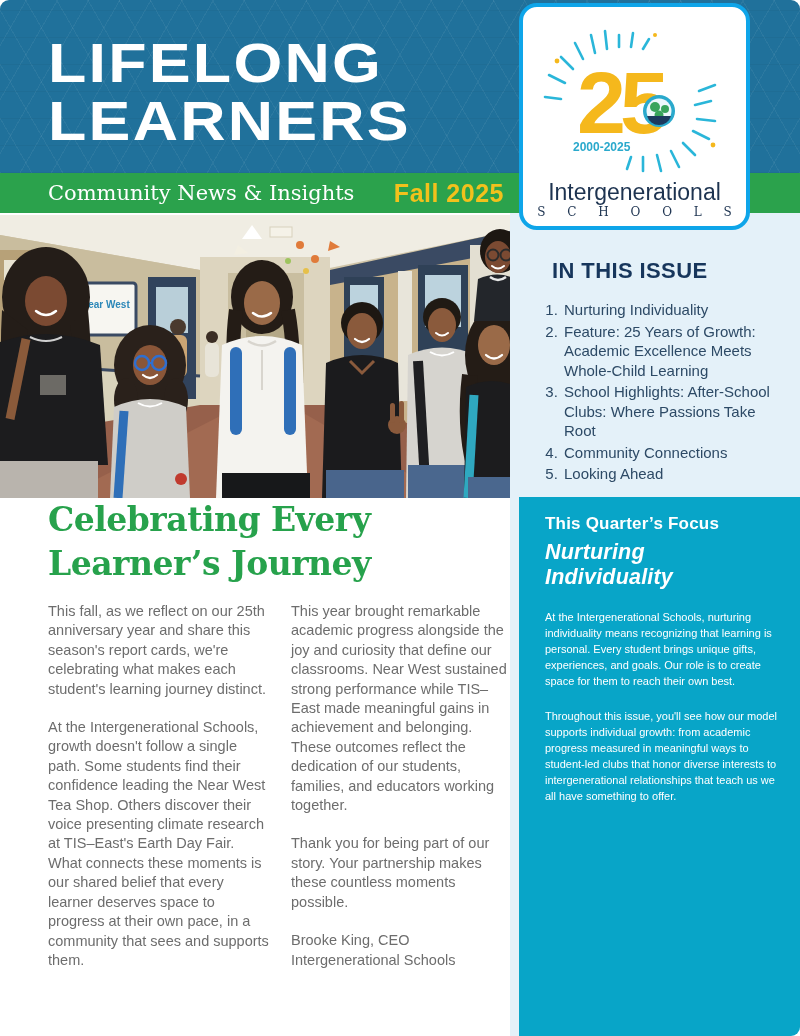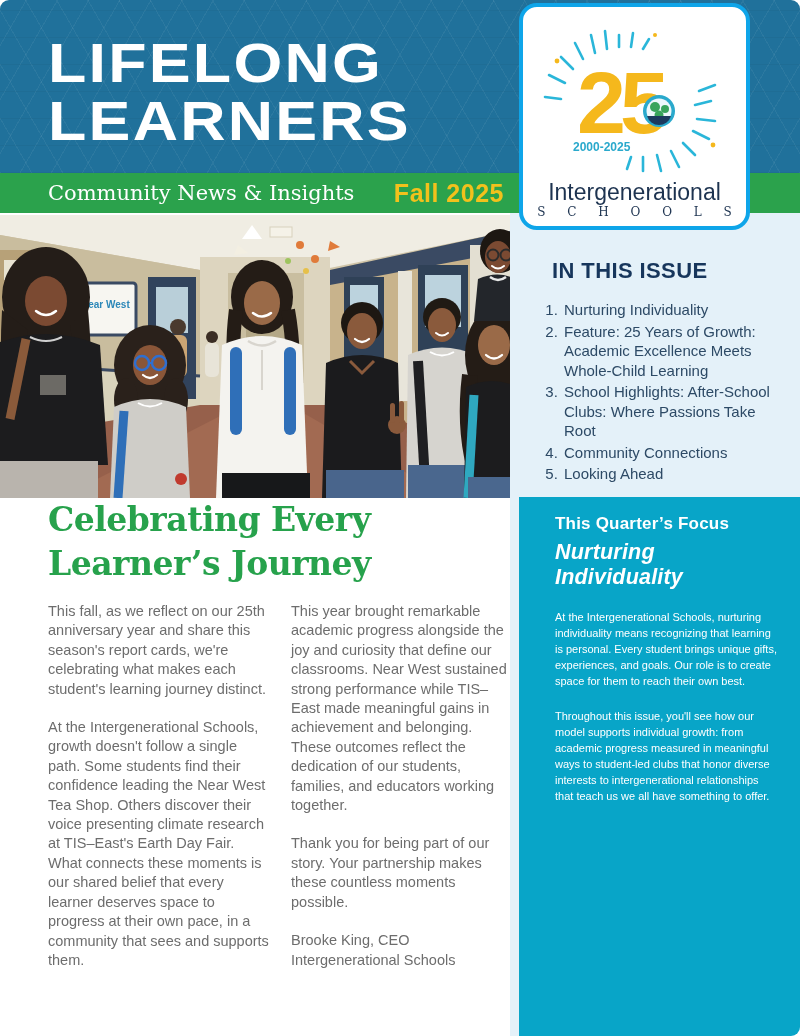--- a/index.html
+++ b/index.html
@@ -96,21 +96,21 @@
   }
   .article h2 span { display:block; }
   .columns { display:flex; gap:20px; margin-top:16px; }
   .col { width:223px; color:#6d6d6d; font-size:14.5px; line-height:19.4px; }
   .col p { margin-bottom:19px; }
   .signature div { line-height:19.4px; }
 
   
   .focus-card {
     position:absolute; left:519px; top:497px; width:281px; height:539px;
-    background:#08a5c8; color:#ffffff; padding:17px 22px 0 36px; z-index:3;
+    background:#08a5c8; color:#ffffff; padding:17px 22px 0 26px; z-index:3;
   }
   .focus-kicker { font-size:17px; font-weight:bold; letter-spacing:.2px; }
   .focus-title  { font-size:21.5px; font-weight:bold; font-style:italic; margin-top:6px; letter-spacing:.2px; }
   .focus-card p { font-size:11px; line-height:16px; margin-top:19px; }
   .focus-card p.closing { font-weight:bold; }
 </style>
 </head>
 <body>
 
 <div class="page">

